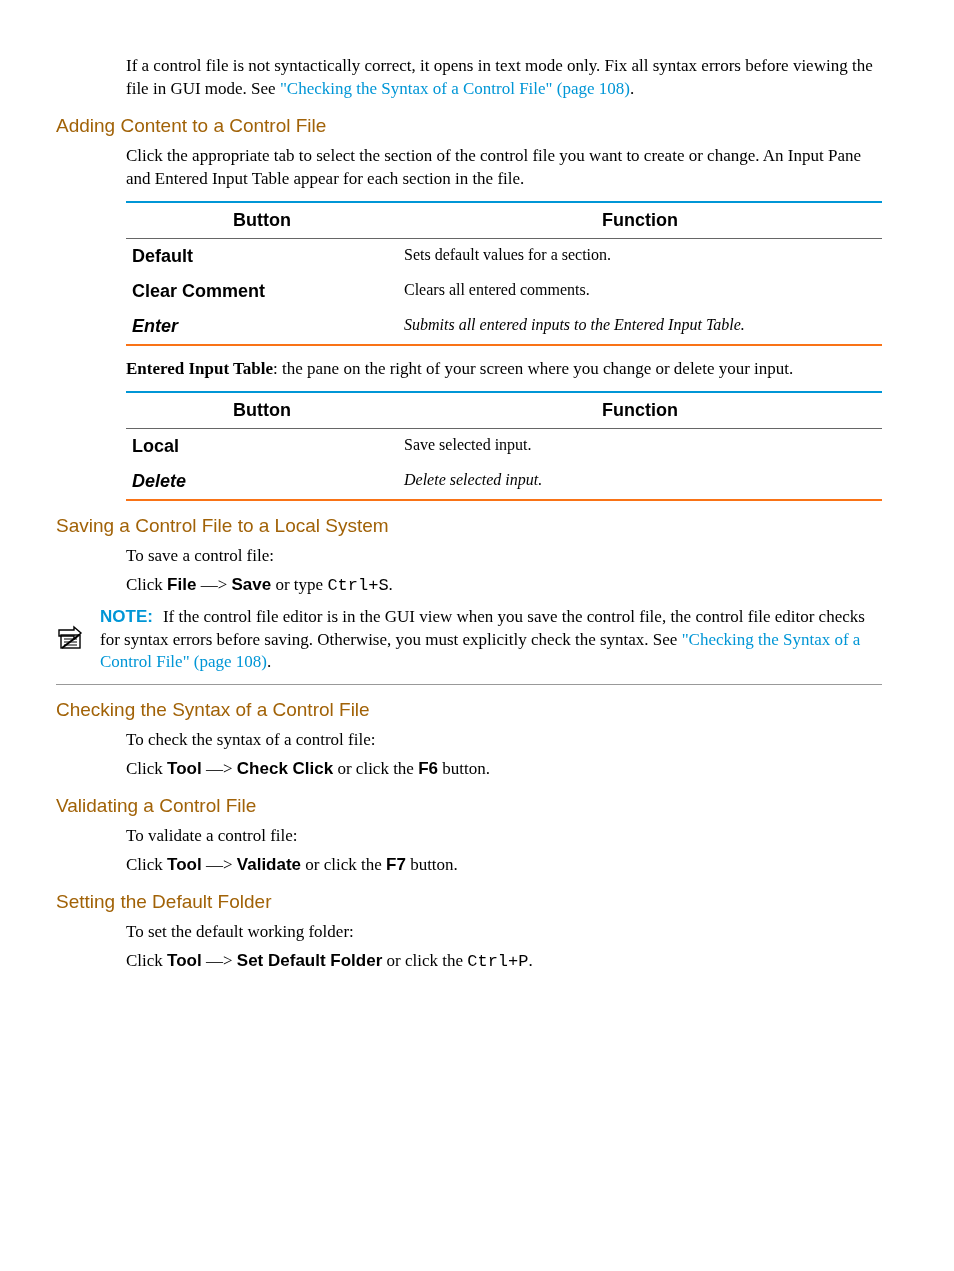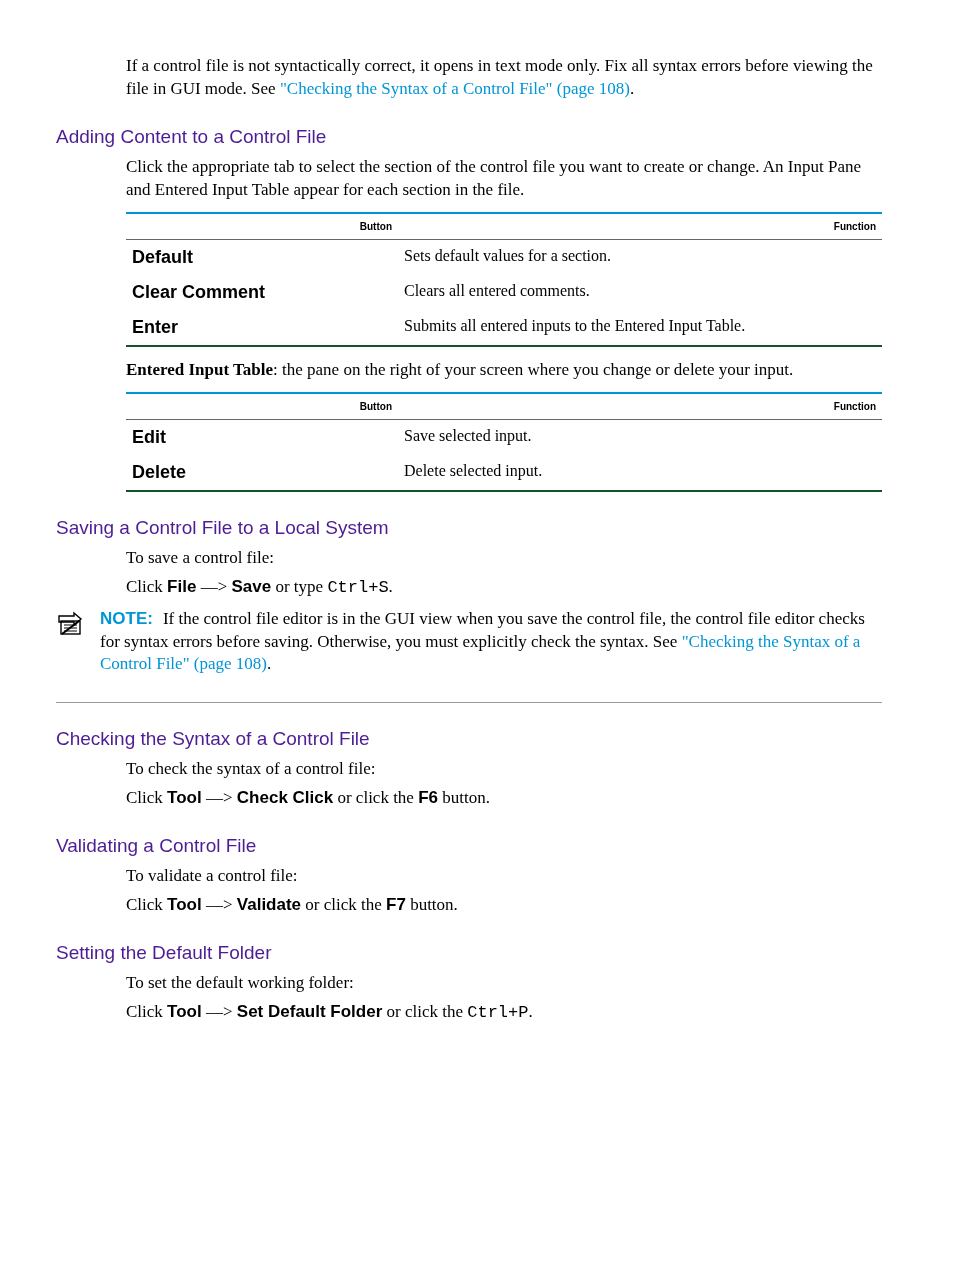--- a/index.html
+++ b/index.html
@@ -18,23 +18,23 @@
   .body-indent {
     margin-left: 70px;
   }
   p {
     margin: 0 0 6px 0;
     line-height: 1.35;
   }
   .h2 {
     font-family: Arial, Helvetica, sans-serif;
     font-weight: 400;
-    color: #4c1d95;
+    color: #a16207;
     font-size: 19px;
-    margin: 25px 0 8px 0;
+    margin: 14px 0 8px 0;
   }
   a.link {
     color: #0096d6;
     text-decoration: none;
   }
   .bold {
     font-weight: bold;
   }
   .sans-bold {
     font-family: Arial, Helvetica, sans-serif;
@@ -44,47 +44,48 @@
   .mono {
     font-family: "Courier New", Courier, monospace;
   }
   table.doc {
     width: 100%;
     border-collapse: collapse;
     margin: 10px 0 12px 0;
     font-size: 16px;
   }
   table.doc th {
-    text-align: right;
-    font-family: Arial, Helvetica, sans-serif;
-    font-weight: bold;
-    font-size: 10px;
+    text-align: center;
+    font-family: Arial, Helvetica, sans-serif;
+    font-weight: bold;
+    font-size: 18px;
     padding: 7px 6px;
     border-top: 2px solid #0096d6;
     border-bottom: 1px solid #666;
     margin-top: 48px;
   }
   table.doc td {
     padding: 7px 6px;
     vertical-align: top;
   }
   table.doc td.lbl {
     font-family: Arial, Helvetica, sans-serif;
     font-weight: bold;
     font-size: 18px;
     width: 260px;
   }
   table.doc tr:last-child td {
-    border-bottom: 2px solid #14532d;
+    border-bottom: 2px solid #f97316;
+    font-style: italic;
   }
   .note-block {
     display: flex;
-    align-items: flex-start;
+    align-items: center;
     border-bottom: 1px solid #999;
-    padding-bottom: 26px;
+    padding-bottom: 10px;
     margin: 8px 0 12px 0;
   }
   .note-icon {
     flex: 0 0 auto;
     margin-right: 16px;
     margin-top: 2px;
   }
   .note-text {
     flex: 1 1 auto;
     line-height: 1.35;
@@ -140,21 +141,21 @@
       <span class="bold">Entered Input Table</span><span>: the pane on the right of your screen where you change or delete your input.</span>
     </p>
 
     <table class="doc">
       <tbody>
           <tr>
         <th>Button</th>
         <th>Function</th>
       </tr>
       <tr>
-        <td class="lbl">Edit</td>
+        <td class="lbl">Local</td>
         <td>Save selected input.</td>
       </tr>
       <tr>
         <td class="lbl">Delete</td>
         <td>Delete selected input.</td>
       </tr>
     </tbody>
       </table>
   </div>
 

